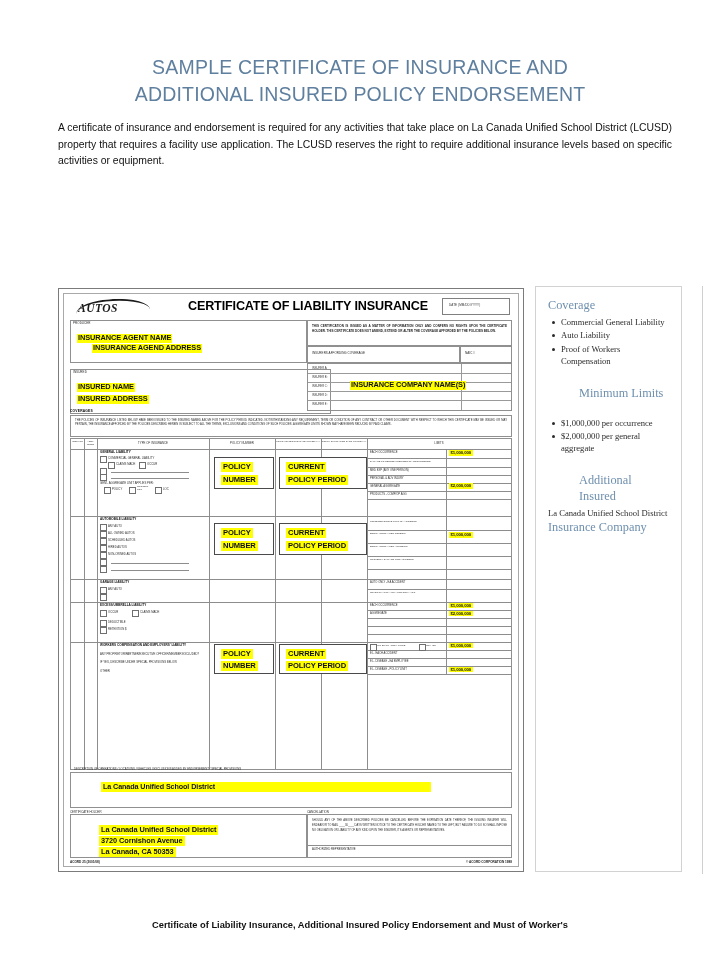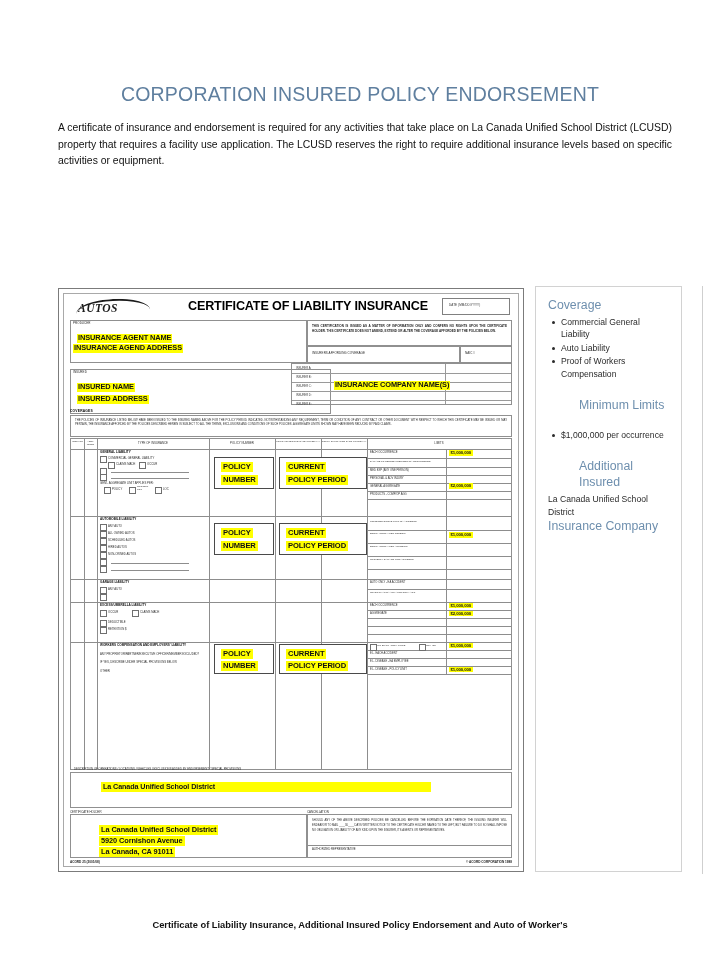--- a/index.html
+++ b/index.html
@@ -57,21 +57,21 @@
 
   
   .producer{left:6px;top:26px;width:237px;height:43px;}
   .disclaimer{left:243px;top:26px;right:6px;height:26px;}
   .disclaimer p{margin:3px 4px;font-size:3.05px;line-height:1.5;
     text-align:justify;color:#1c1c1c;text-transform:uppercase;font-weight:600;}
   .iac{left:243px;top:52px;width:153px;height:17px;}
   .naic{left:396px;top:52px;right:6px;height:17px;}
 
   .insured{left:6px;top:75px;width:261px;height:45px;}
-  .insurers{left:227px;top:69px;right:6px;height:42px;}
+  .insurers{left:243px;top:69px;right:6px;height:48px;}
   .insurers .row{position:absolute;left:0;right:0;height:9px;border-bottom:1px solid #9a9a9a;}
   .insurers .row span{position:absolute;left:4px;top:3px;font-size:2.7px;color:#333;}
   .insurers .vdiv{position:absolute;left:153px;top:0;bottom:0;width:0;border-left:1px solid #9a9a9a;}
 
   .hl{background:#ffff00;display:inline-block;padding:0 1px;}
   .fieldtxt{position:absolute;font-size:7.4px;font-weight:600;color:#111;letter-spacing:-.1px;}
 
   
   .cov-label{left:6px;top:116px;font-size:3.3px;font-weight:700;letter-spacing:.2px;}
   .cov-note{left:6px;top:121px;right:6px;height:22px;}
@@ -116,20 +116,21 @@
   .holdertxt{position:absolute;left:28px;top:10px;font-size:7.4px;font-weight:600;color:#111;letter-spacing:-.1px;}
   .holdertxt span{display:block;background:#ffff00;padding:.5px 2px;margin-bottom:1.5px;width:max-content;}
   .formno{position:absolute;left:6px;bottom:1px;font-size:3.1px;font-weight:700;color:#1d1d1d;}
   .copyr{position:absolute;right:6px;bottom:1px;font-size:3.1px;font-weight:700;color:#1d1d1d;}
 
   
   .sidebar{
     position:absolute;left:535px;top:-2px;width:147px;height:586px;
     border:1px solid #d2d2d2;background:#fff;box-sizing:border-box;
     padding:10px 12px 0 12px;
+    font-family:Liberation Serif, serif;
   }
   .sb-h{font-size:12.3px;color:#6e8fae;font-weight:400;margin:0 0 3px 0;line-height:16px;}
   .sb-h.gap{margin-top:17px;margin-left:31px;}
   .sb-ul{list-style:none;margin:0 0 0 2px;padding:0;}
   .sb-ul li{position:relative;padding-left:11px;font-size:8.6px;line-height:12.4px;
     color:#2b2b2b;margin-bottom:1px;}
   .sb-ul li:before{content:"";position:absolute;left:2px;top:5px;width:3px;height:3px;
     background:#2b2b2b;border-radius:50%;}
   .sb-p{font-size:8.6px;line-height:12.4px;color:#2b2b2b;margin:0;}
   .sb-spacer{height:13px;}
@@ -140,22 +141,22 @@
     position:absolute;left:0;bottom:24px;width:720px;text-align:center;
     font-size:9.3px;font-weight:700;line-height:15px;color:#111;
   }
   .footer div{padding:0 95px;}
 </style>
 </head>
 <body>
 
 <div class="page-head">
   <h1>
-    <br>
-    <span>CORPORATION INSURED POLICY ENDORSEMENT</span>
+    <span>SAMPLE CERTIFICATE OF INSURANCE AND</span><br>
+    <span>ADDITIONAL INSURED POLICY ENDORSEMENT</span>
   </h1>
 </div>
 <p class="intro">A certificate of insurance and endorsement is required for any activities that take place on La Canada Unified School District (LCUSD) property that requires a facility use application.  The LCUSD reserves the right to require additional insurance levels based on specific activities or equipment.</p>
 
 <div class="vrule"></div>
 
 <div class="doc-area">
 
   <div class="acord">
   <div class="inner">
@@ -167,21 +168,21 @@
       </div>
       <div class="cert-title">CERTIFICATE OF LIABILITY INSURANCE</div>
       <div class="datebox">
         <span>DATE (MM/DD/YYYY)</span>
       </div>
     </div>
 
     <div class="bx ln producer">
       <div class="tl" style="position:absolute;left:2px;top:1px;">PRODUCER</div>
       <div class="fieldtxt" style="left:6px;top:13px;"><span class="hl">INSURANCE AGENT NAME</span></div>
-      <div class="fieldtxt" style="left:2px;top:23px;text-align:right;"><span class="hl">INSURANCE AGEND ADDRESS</span></div>
+      <div class="fieldtxt" style="left:21px;top:23px;text-align:right;"><span class="hl">INSURANCE AGEND ADDRESS</span></div>
     </div>
 
     <div class="bx ln disclaimer">
       <p>THIS CERTIFICATION IS ISSUED AS A MATTER OF INFORMATION ONLY AND CONFERS NO RIGHTS UPON THE CERTIFICATE HOLDER. THIS CERTIFICATE DOES NOT AMEND, EXTEND OR ALTER THE COVERAGE AFFORDED BY THE POLICIES BELOW.</p>
     </div>
     <div class="bx ln iac">
       <div class="tl" style="position:absolute;left:4px;top:5px;">INSURERS AFFORDING COVERAGE</div>
     </div>
     <div class="bx ln naic">
       <div class="tl" style="position:absolute;left:4px;top:5px;">NAIC #</div>
@@ -403,22 +404,22 @@
     <div class="bx ln descr">
       <div class="cap">DESCRIPTION OF OPERATIONS / LOCATIONS / VEHICLES / EXCLUSIONS ADDED BY ENDORSEMENT / SPECIAL PROVISIONS</div>
       <div class="descrtxt">La Canada Unified School District</div>
     </div>
 
     <div class="holdercap">CERTIFICATE HOLDER</div>
     <div class="cancelcap">CANCELLATION</div>
     <div class="bx ln holder">
       <div class="holdertxt">
         <span>La Canada Unified School District</span>
-        <span>5920 Cornishon Avenue</span>
-        <span>La Canada, CA 91011</span>
+        <span>3720 Cornishon Avenue</span>
+        <span>La Canada, CA 50353</span>
       </div>
     </div>
     <div class="bx ln cancel">
       <p>SHOULD ANY OF THE ABOVE DESCRIBED POLICIES BE CANCELLED BEFORE THE EXPIRATION DATE THEREOF, THE ISSUING INSURER WILL ENDEAVOR TO MAIL ____30____ DAYS WRITTEN NOTICE TO THE CERTIFICATE HOLDER NAMED TO THE LEFT, BUT FAILURE TO DO SO SHALL IMPOSE NO OBLIGATION OR LIABILITY OF ANY KIND UPON THE INSURER, ITS AGENTS OR REPRESENTATIVES.</p>
       <div class="authrep">
         <span>AUTHORIZED REPRESENTATIVE</span>
       </div>
     </div>
 
     <div class="formno">ACORD 25 (2001/08)</div>
@@ -432,25 +433,26 @@
     <ul class="sb-ul">
       <li>Commercial General Liability</li>
       <li>Auto Liability</li>
       <li>Proof of Workers Compensation</li>
     </ul>
 
     <p class="sb-h gap">Minimum Limits</p>
     <div class="sb-spacer"></div>
     <ul class="sb-ul">
       <li>$1,000,000 per occurrence</li>
+      <li>$2,000,000 per general aggregate</li>
     </ul>
 
     <p class="sb-h gap">Additional Insured</p>
     <p class="sb-p">La Canada Unified School District</p>
 
     <p class="sb-h" style="">Insurance Company</p>
   </div>
 
 </div>
 
 <div class="footer">
-  <div>Certificate of Liability Insurance, Additional Insured Policy Endorsement and Auto of Worker's</div>
+  <div>Certificate of Liability Insurance, Additional Insured Policy Endorsement and Must of Worker's</div>
 </div>
 
 </body></html>

